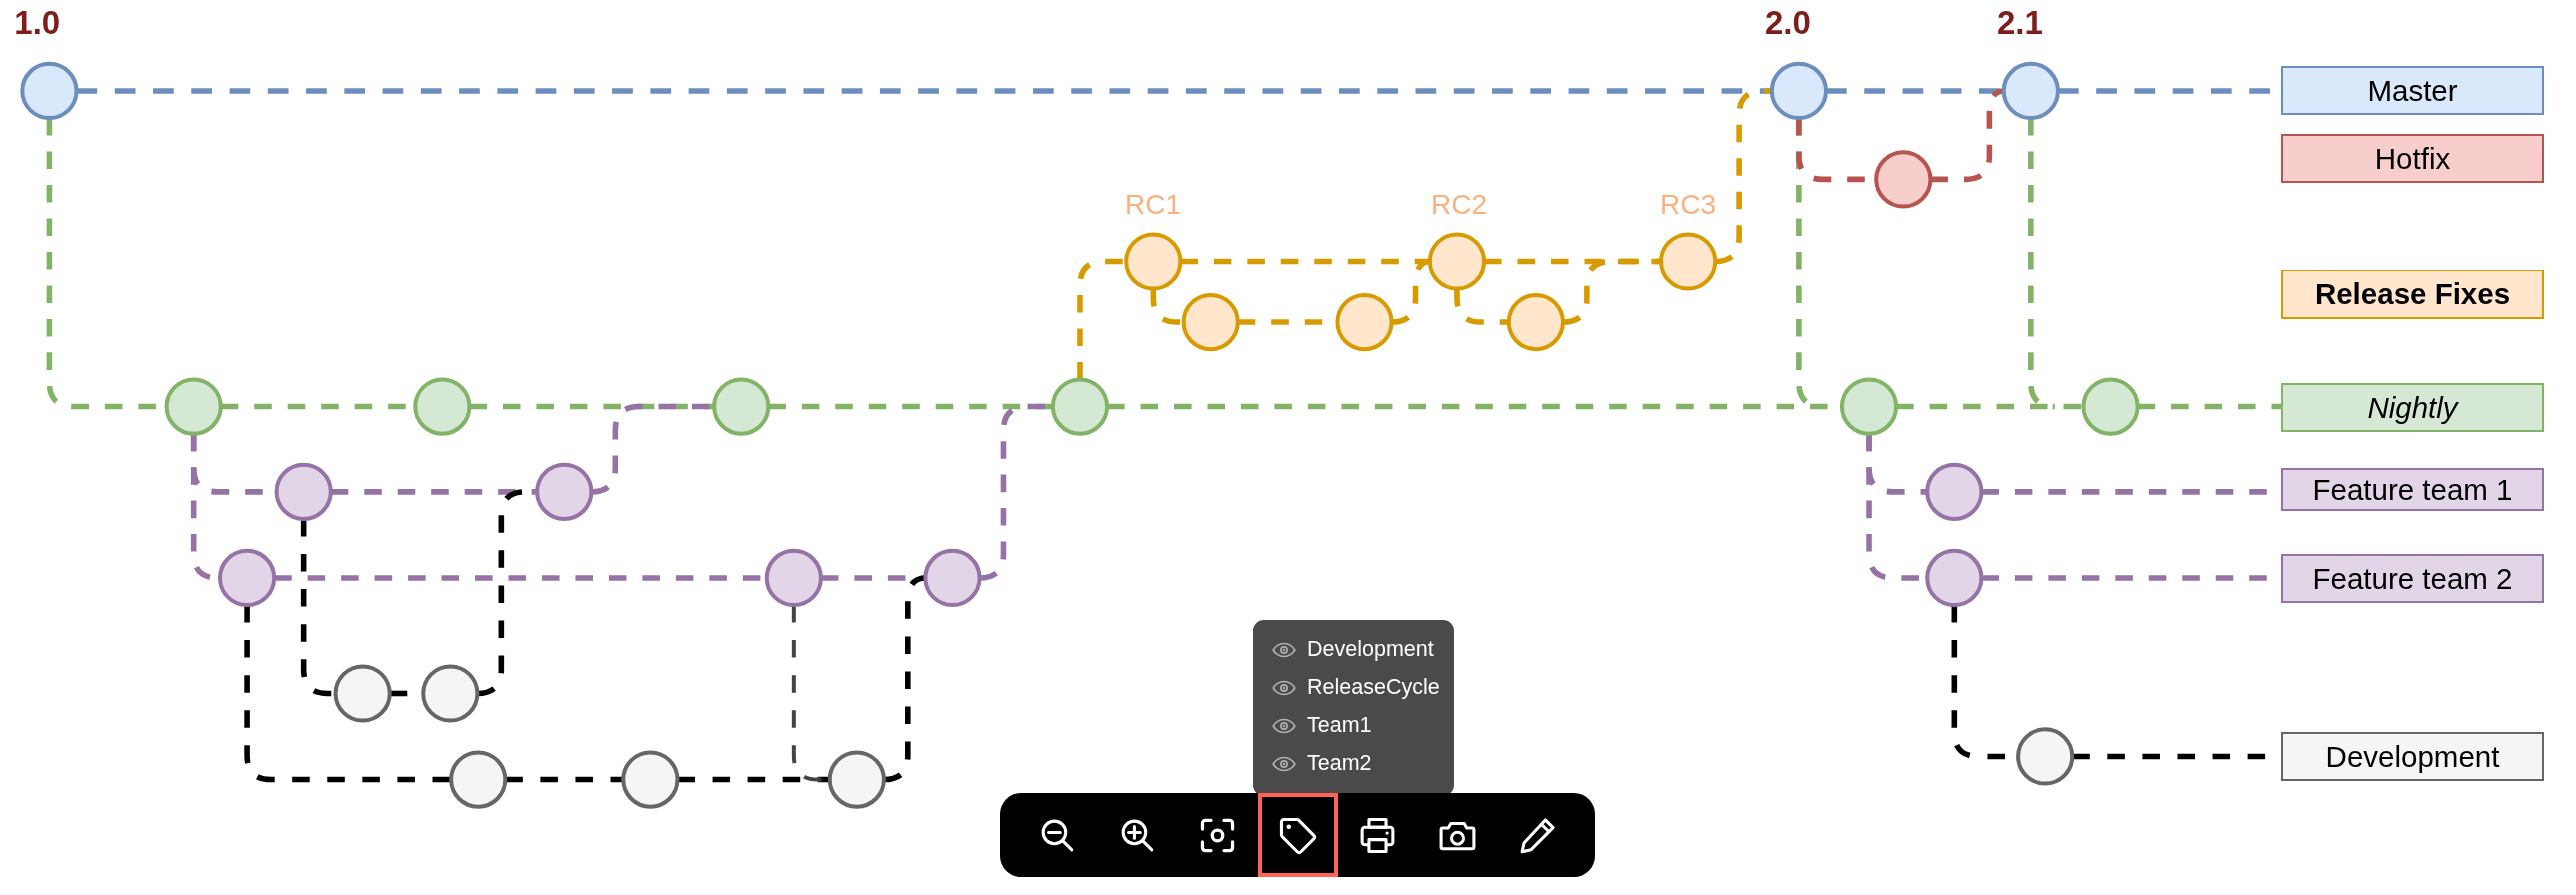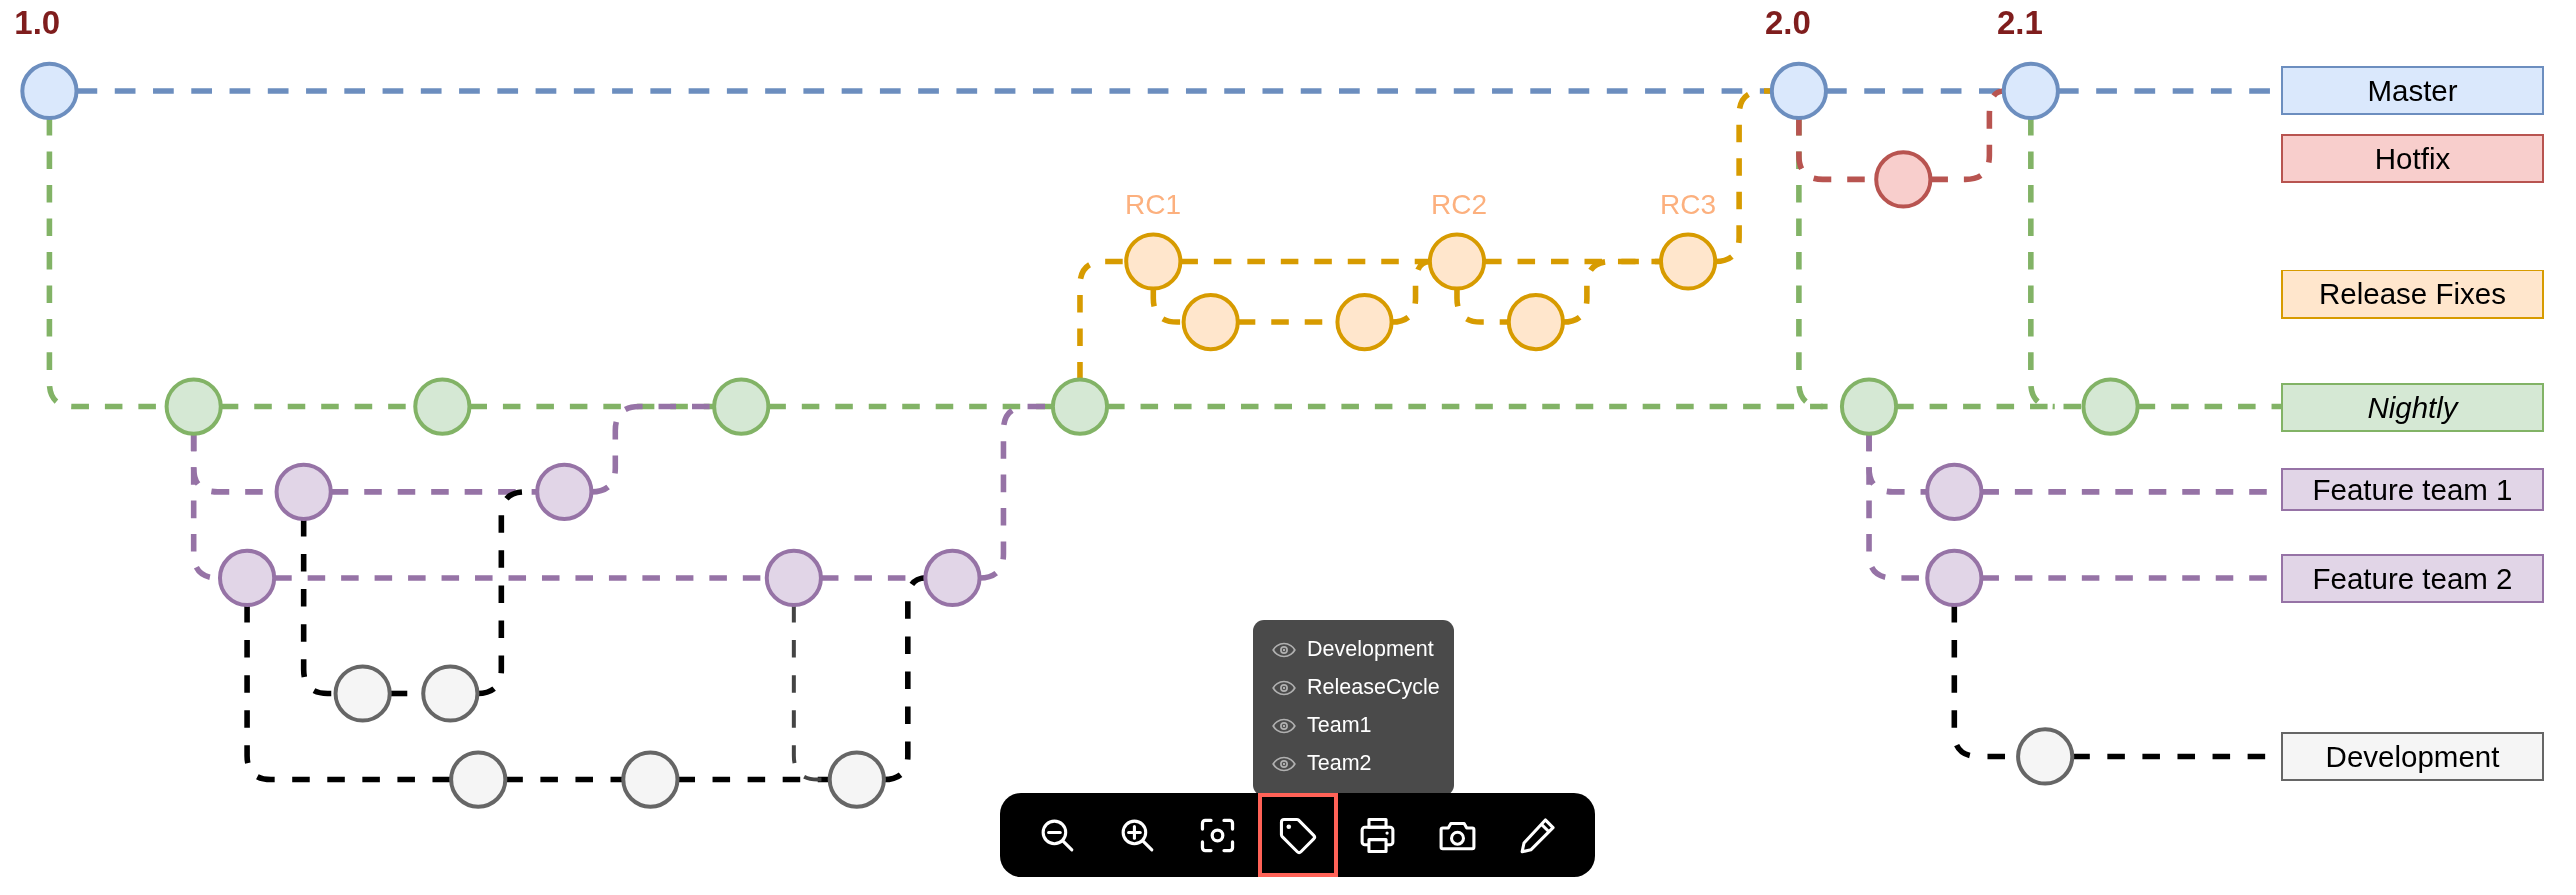--- a/index.html
+++ b/index.html
@@ -270,21 +270,21 @@
   <div class="tag-rc" style="left:1125px;top:191px;">RC1</div>
   <div class="tag-rc" style="left:1431px;top:191px;">RC2</div>
   <div class="tag-rc" style="left:1660px;top:191px;">RC3</div>
 
   <div class="lane-box" style="left:2281px; top:48px;  width:263px; height:49px;  background:#dae8fc; border-color:#6c8ebf;margin-top:18px;">
     <span>Master</span>
   </div>
   <div class="lane-box" style="left:2281px; top:134px; width:263px; height:49px;  background:#f8cecc; border-color:#b85450;">
     <span>Hotfix</span>
   </div>
-  <div class="lane-box" style="left:2281px; top:270px; width:263px; height:49px;  background:#ffe6cc; border-color:#d79b00; border-top-width:1.6px;">
+  <div class="lane-box" style="left:2281px; top:270px; width:263px; height:49px;  background:#ffe6cc; border-color:#d79b00; border-top-width:1.6px;font-weight:bold;">
     <span>Release Fixes</span>
   </div>
   <div class="lane-box" style="left:2281px; top:383px; width:263px; height:49px;  background:#d5e8d4; border-color:#82b366;font-style:italic;">
     <span>Nightly</span>
   </div>
   <div class="lane-box" style="left:2281px; top:468px; width:263px; height:43px;  background:#e1d5e7; border-color:#9673a6;">
     <span>Feature team 1</span>
   </div>
   <div class="lane-box" style="left:2281px; top:554px; width:263px; height:49px;  background:#e1d5e7; border-color:#9673a6;">
     <span>Feature team 2</span>

